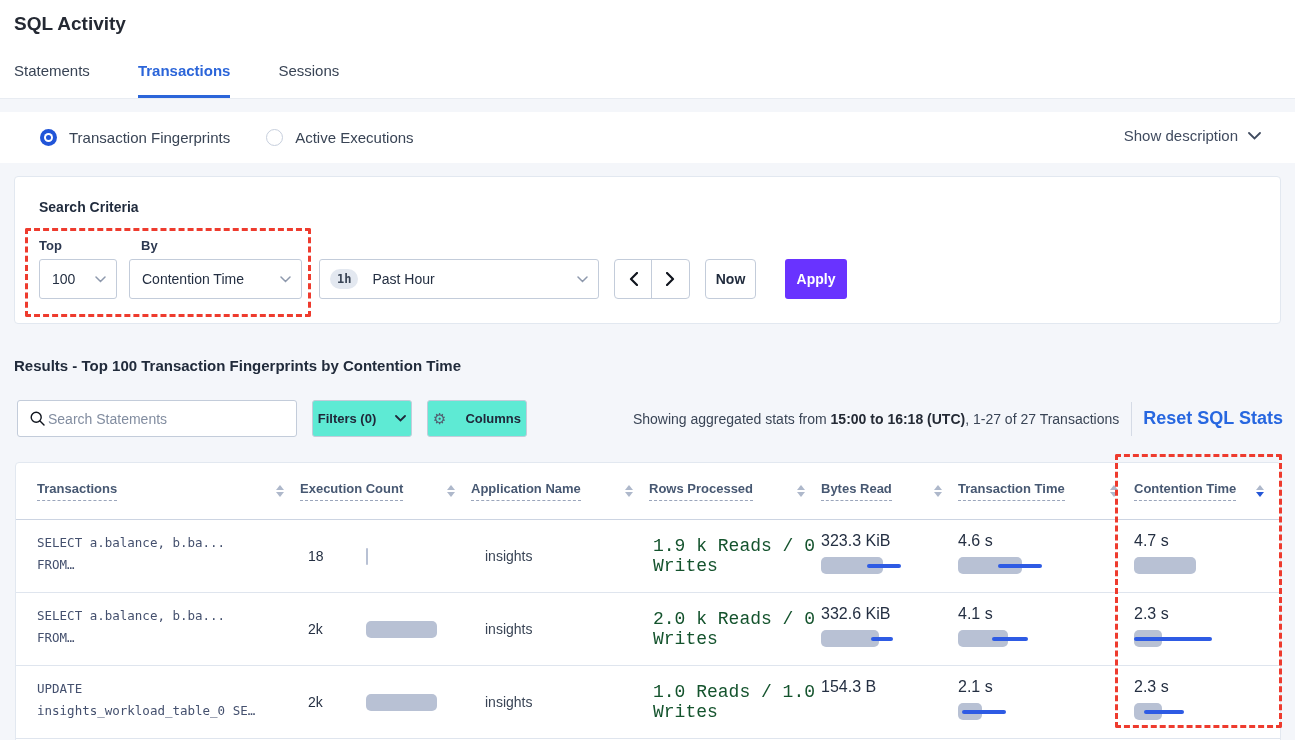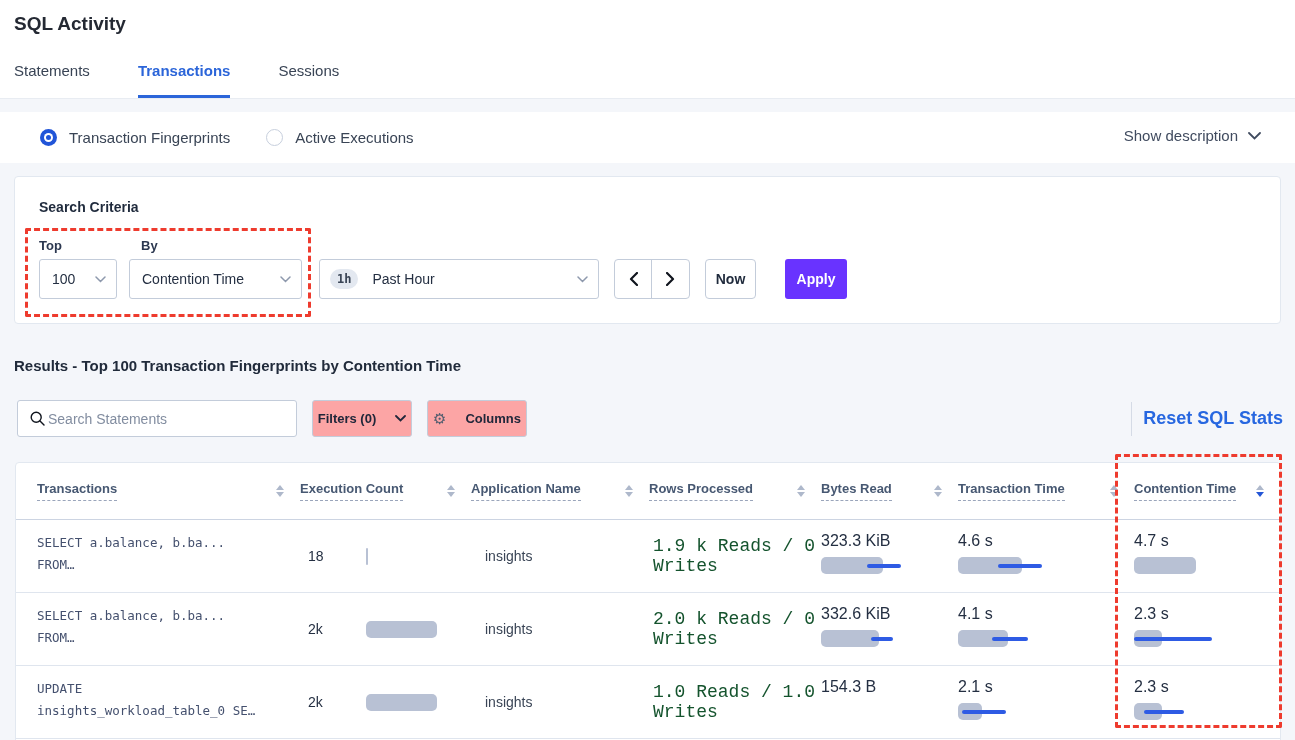--- a/index.html
+++ b/index.html
@@ -63,21 +63,21 @@
 
   
   .results-heading { position:absolute; left:14px; top:357px; font-size:15px; font-weight:700; color:#212b3b; }
   .search-box { position:absolute; left:17px; top:400px; width:280px; height:37px;
     border:1px solid #c3ccda; border-radius:3px; background:#fff; display:flex; align-items:center; }
   .search-box svg { margin-left:12px; }
   .search-input { border:none; outline:none; flex:1; margin-left:3px; font-size:14px;
     font-family:"Liberation Sans","DejaVu Sans",sans-serif; color:#6d28d9; background:transparent; }
   .search-input::placeholder { color:#828da0; }
   .tool-btn { position:absolute; top:400px; height:37px; border:1px solid #c3ccda; border-radius:3px;
-    background:#fca5a5; display:flex; align-items:center; justify-content:center; gap:19px;
+    background:#5eead4; display:flex; align-items:center; justify-content:center; gap:19px;
     font-size:13px; font-weight:700; color:#20273a; cursor:pointer; }
   .filters-btn { left:312px; width:100px; }
   .columns-btn { left:427px; width:100px; }
   .gear-glyph { font-size:15px; color:#515c6e; font-weight:400; }
   .stats-area { position:absolute; right:12px; top:400px; height:37px; display:flex; align-items:center; }
   .stats-text { font-size:14px; color:#3a4556; white-space:nowrap; }
   .stats-text b { color:#242a35; }
   .stats-divider { width:1px; height:34px; background:#d5dbe6; margin:0 11px 0 12px; }
   .reset-link { font-size:18px; font-weight:700; color:#2767e0; cursor:pointer; white-space:nowrap; }
 
@@ -218,20 +218,23 @@
     <span>Filters (0)</span>
     <svg width="11" height="7" viewBox="0 0 11 7">
         <path d="M1 1 L5.5 5.5 L10 1" stroke="#20273a" stroke-width="1.8" fill="none" stroke-linecap="round"></path>
       </svg>
   </div>
   <div class="tool-btn columns-btn">
     <span class="gear-glyph">⚙</span>
     <span>Columns</span>
   </div>
   <div class="stats-area">
+    <div class="stats-text">
+      <span>Showing aggregated stats from </span><b>15:00 to 16:18 (UTC)</b><span>, 1-27 of 27 Transactions</span>
+    </div>
     <div class="stats-divider"></div>
     <div class="reset-link">Reset SQL Stats</div>
   </div>
 
   <div class="table-card">
     <div class="thead">
       <div class="th">
         <span class="th-label">Transactions</span>
         <span class="sort">
             <span class="tri tri-up"></span>

